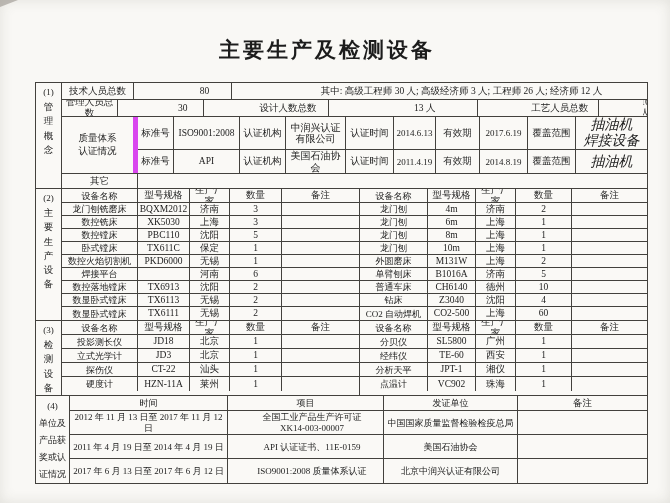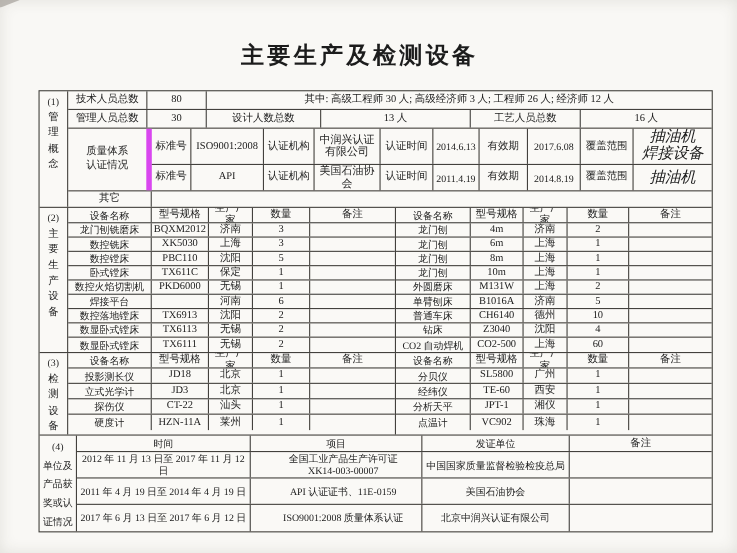--- a/index.html
+++ b/index.html
@@ -42,21 +42,21 @@
   .td{
     border-right:1px solid #43413d;
     display:flex; flex-direction:column; align-items:center; justify-content:center;
     text-align:center; font-size:9.5px; line-height:1.15; padding:0 2px;
     overflow:hidden; min-width:0;
   }
   .tr > .td:last-child{ border-right:none; }
   .hdr{ font-size:9.5px; }
   
   .s1 .idcol{ width:26px; }
-  .r1,.r2{ height:17px; }
+  .r1,.r2{ height:17px;gap:44px; }
   .s1c1{ width:72px; } .s1c2{ width:54px; } .s1c3{ flex:1; }
   .s1c3b{ width:104px; } .s1c4{ width:136px; } .s1c5{ width:100px; } .s1c6{ flex:1; }
   .qgroup{ display:flex; border-bottom:1px solid #43413d; }
   .qlabel{ width:76px; border-right:5px solid #d946ef; display:flex; flex-direction:column;
            align-items:center; justify-content:center; font-size:9.5px; line-height:1.35; }
   .qrows{ flex:1; display:flex; flex-direction:column; min-width:0; }
   .qrows .tr{ min-height:17px; }
   .q1{width:36px;} .q2{width:66px;} .q3{width:46px;} .q4{width:60px; font-size:10px;}
   .q5{width:48px;} .q6{width:42px; font-size:9px;} .q7{width:44px;} .q8{width:48px; font-size:9px;}
   .q9{width:48px;} .q10{flex:1; font-size:14px;font-style:italic;}
@@ -118,21 +118,21 @@
           <div class="qrows">
 
               <div class="tr">
                 <div class="td q1">标准号</div>
                 <div class="td q2">ISO9001:2008</div>
                 <div class="td q3">认证机构</div>
                 <div class="td q4">中润兴认证有限公司</div>
                 <div class="td q5">认证时间</div>
                 <div class="td q6">2014.6.13</div>
                 <div class="td q7">有效期</div>
-                <div class="td q8">2017.6.08</div>
+                <div class="td q8">2017.6.19</div>
                 <div class="td q9">覆盖范围</div>
                 <div class="td q10">
                   <span>抽油机</span>
                   <span>焊接设备</span>
                 </div>
               </div>
 
               <div class="tr">
                 <div class="td q1">标准号</div>
                 <div class="td q2">API</div>

